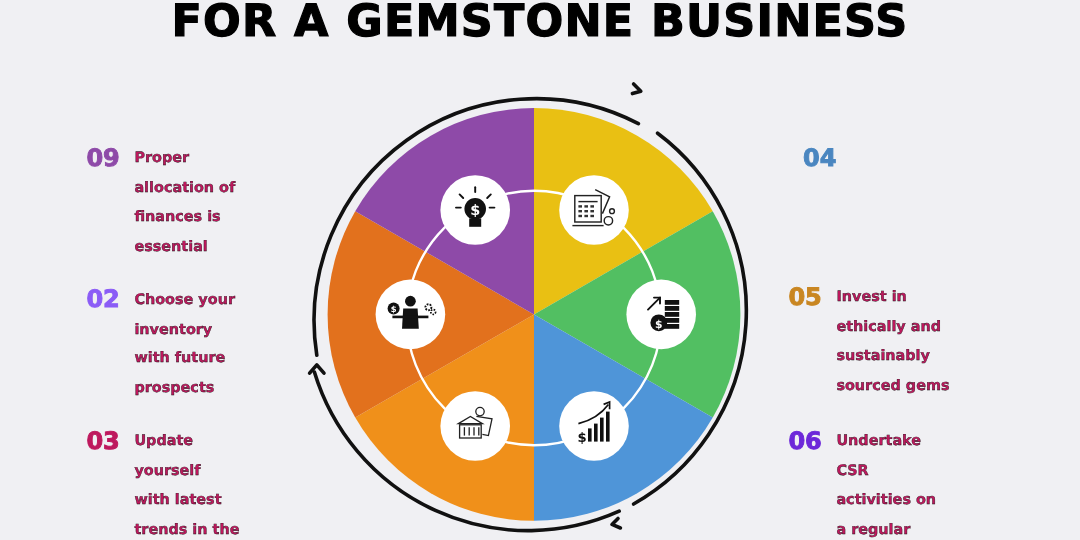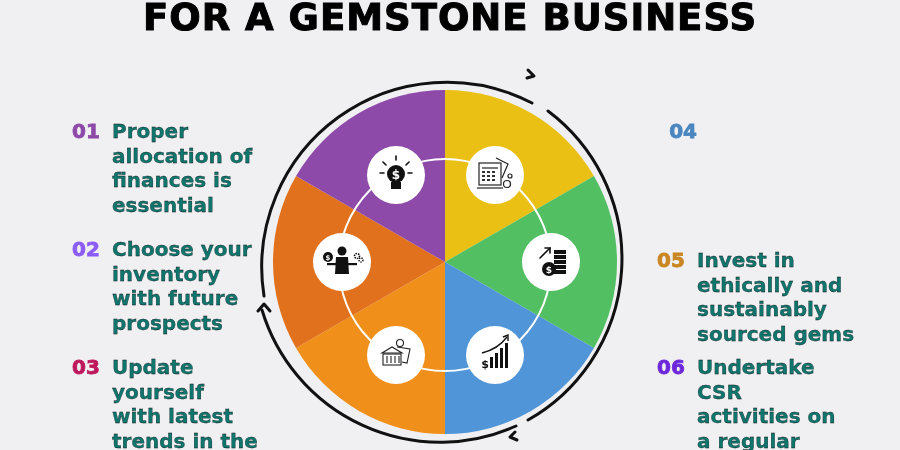--- a/index.html
+++ b/index.html
@@ -21,22 +21,22 @@
       position: absolute; display: flex; align-items: flex-start;
     }
     .num {
       font-family: "DejaVu Sans", sans-serif;
       font-weight: 900; font-size: 20px; line-height: 24px;
       -webkit-text-stroke: 0.8px currentColor;
       width: 40px; flex: 0 0 auto;
     }
     .text {
       font-family: "DejaVu Sans", sans-serif;
-      font-weight: bold; font-size: 20px; line-height: 24.5px;
-      color: #0f766e; white-space: pre-line;
+      font-weight: bold; font-size: 12px; line-height: 24.5px;
+      color: #be185d; white-space: pre-line;
       -webkit-text-stroke: 0.3px #111;
     }
     svg.diagram { position: absolute; left: 0; top: 0; }
   </style>
 </head>
 <body>
 
 <div class="title">FOR A GEMSTONE BUSINESS</div>
 
 <svg class="diagram" width="900" height="450" viewBox="0 0 900 450">
@@ -153,21 +153,21 @@
       <rect x="500" y="348" width="3" height="20"></rect>
       <rect x="505" y="343" width="3" height="25"></rect>
     </g>
     <text x="485" y="368" text-anchor="middle" font-family="DejaVu Sans, sans-serif" font-weight="bold" font-size="11" fill="#111">$</text>
     <path d="M482,353 Q498,349 507,337" fill="none" stroke="#111" stroke-width="1.4"></path>
     <path d="M503,337 L508,335 L508,341" fill="none" stroke="#111" stroke-width="1.4"></path>
   </g>
 </svg>
 
 <div class="item" style="left:72px; top:119px;">
-  <span class="num" style="color:#8E4AA8">01</span>
+  <span class="num" style="color:#8E4AA8">09</span>
   <span class="text">Proper
 allocation of
 finances is
 essential</span>
 </div>
 <div class="item" style="left:72px; top:237px;">
   <span class="num" style="color:#8b5cf6">02</span>
   <span class="text">Choose your
 inventory
 with future
@@ -177,21 +177,21 @@
   <span class="num" style="color:#be185d">03</span>
   <span class="text">Update
 yourself
 with latest
 trends in the</span>
 </div>
 
 <div class="item" style="left:657px; top:119px;text-align:right;">
   <span class="num" style="color:#4A86C0">04</span>
 </div>
-<div class="item" style="left:657px; top:248px;">
+<div class="item" style="left:657px; top:235px;">
   <span class="num" style="color:#C98621">05</span>
   <span class="text">Invest in
 ethically and
 sustainably
 sourced gems</span>
 </div>
 <div class="item" style="left:657px; top:355px;">
   <span class="num" style="color:#6d28d9">06</span>
   <span class="text">Undertake
 CSR

